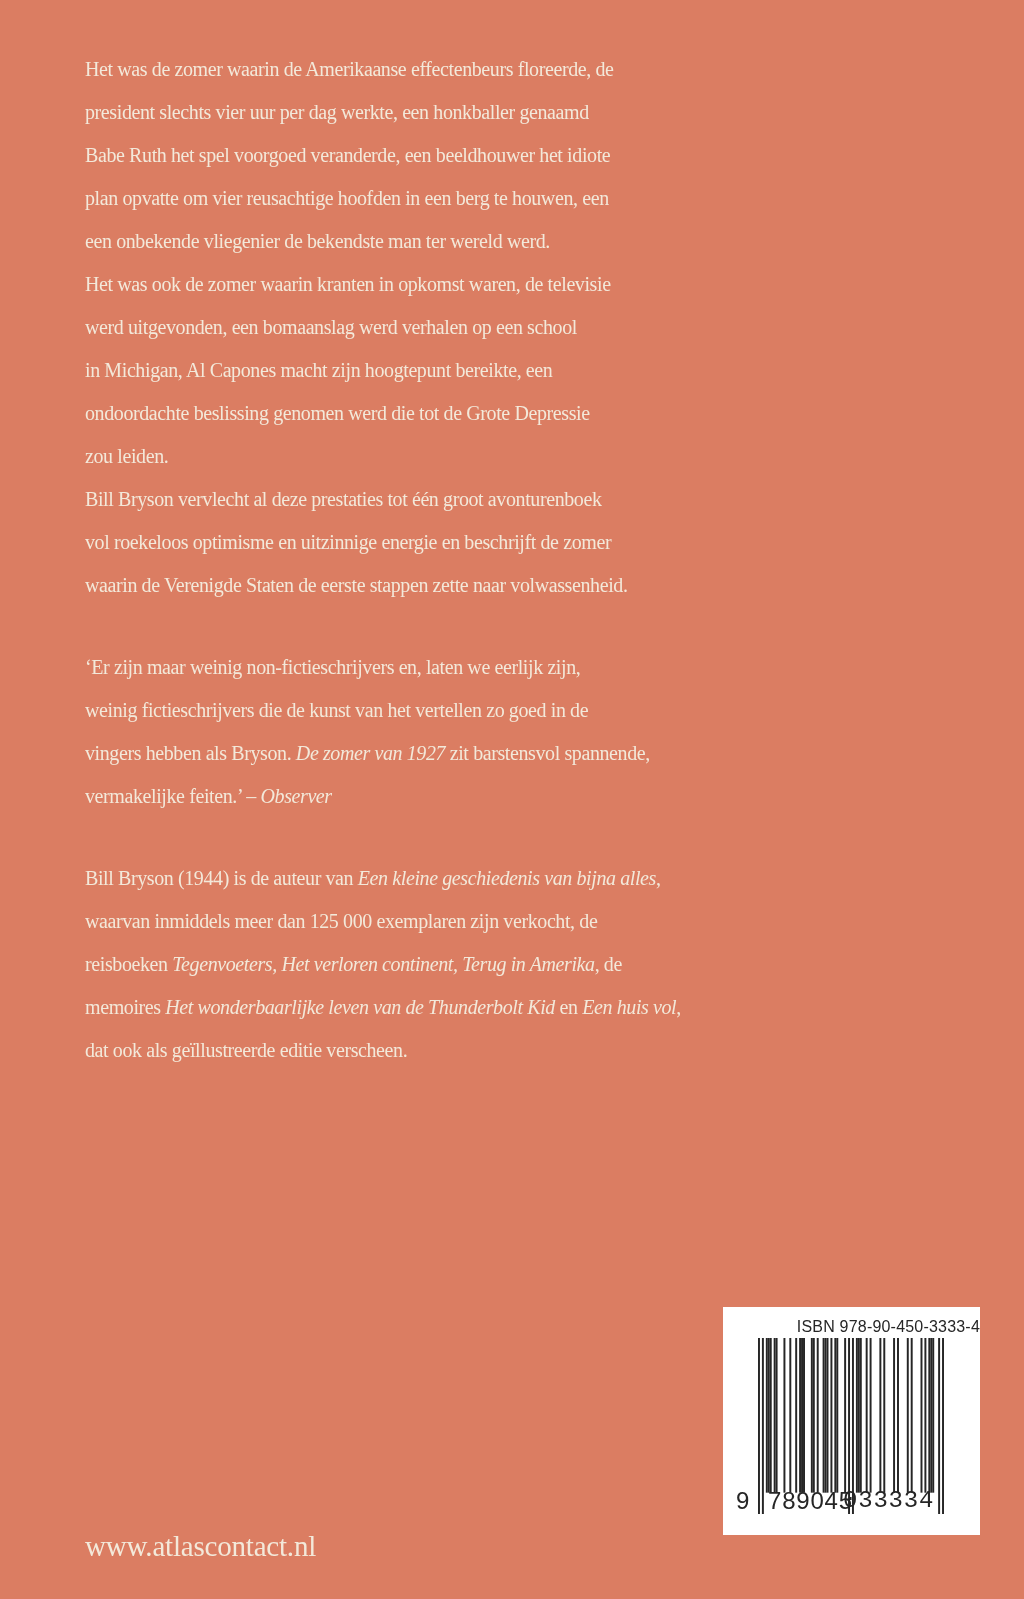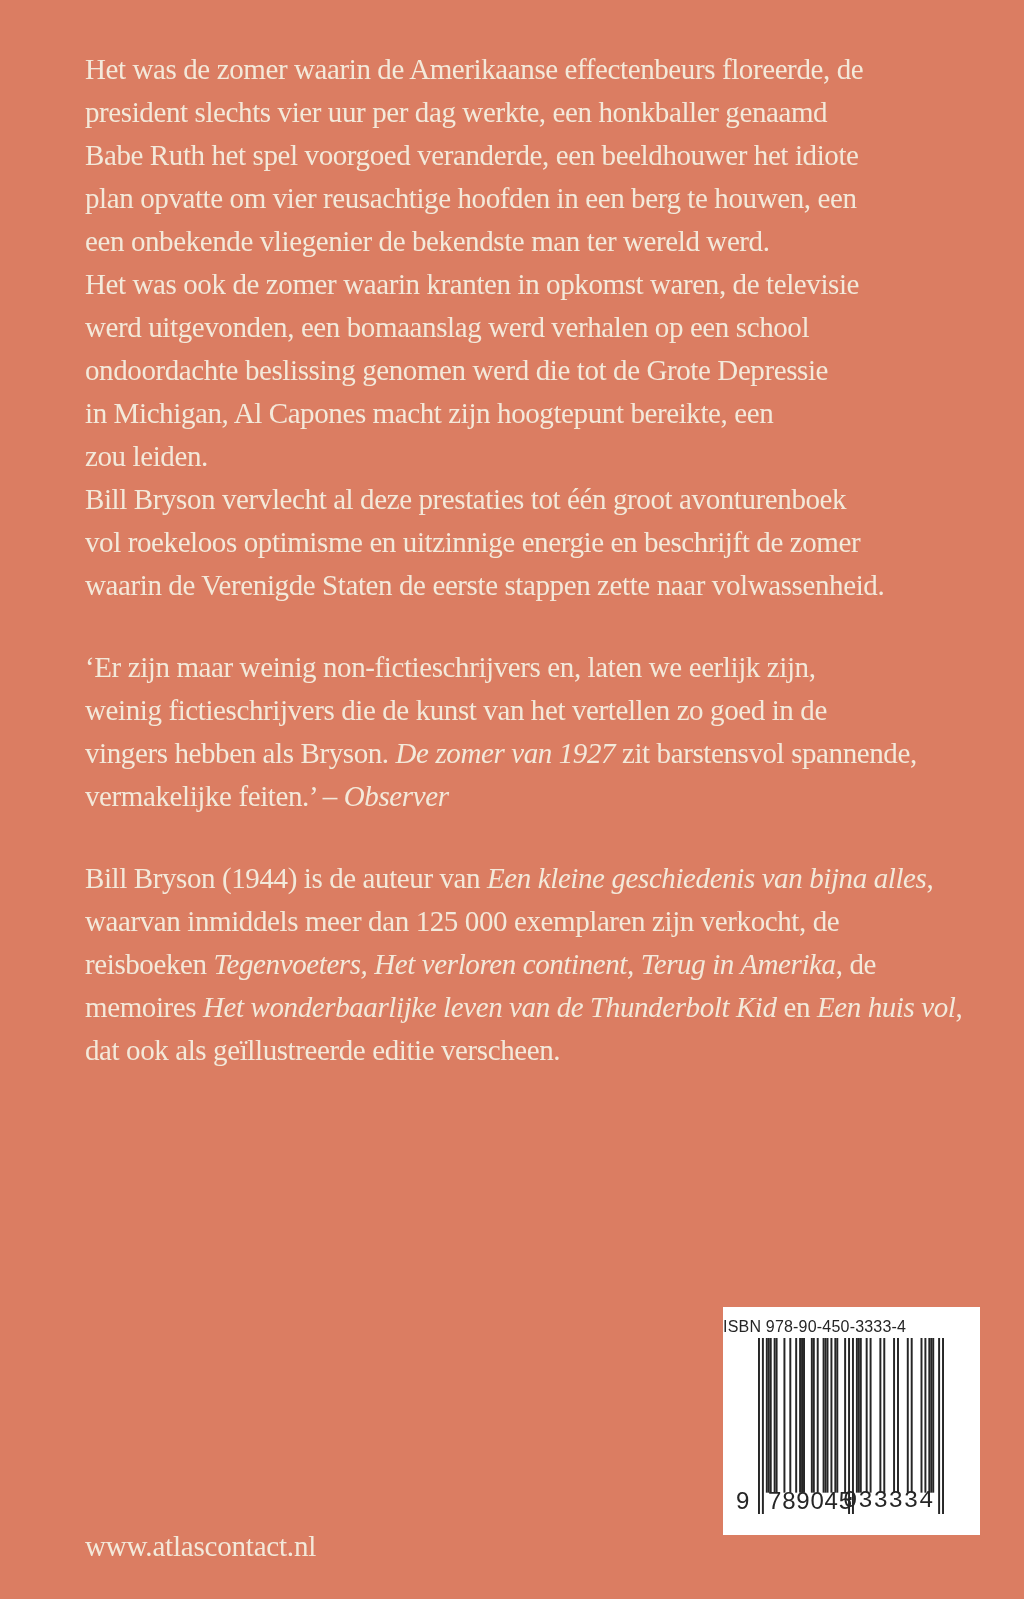--- a/index.html
+++ b/index.html
@@ -8,21 +8,21 @@
     position: relative;
     background: var(--bg, #db7d62);
     overflow: hidden;
     font-family: "Liberation Serif", serif;
   }
   .blurb {
     position: absolute;
     left: 85px; top: 48px;
     width: 900px;
     color: var(--ink, #f3e9da);
-    font-size: 29px;
+    font-size: 20px;
     line-height: 43px;
     letter-spacing: -0.4px;
   }
   .line { white-space: nowrap; }
   .block.gap { margin-top: 39px; }
   .blurb em { font-style: italic; }
   .site-url {
     position: absolute;
     left: 85px; top: 1489px;
     color: var(--ink, #f3e9da);
@@ -32,21 +32,21 @@
   }
   .isbn-box {
     position: absolute;
     left: 723px; top: 1307px;
     width: 257px; height: 228px;
     background: var(--box, #ffffff);
   }
   .isbn-label {
     position: absolute;
     left: 0; right: 0; top: 11px;
-    text-align: left;
+    text-align: right;
     font-family: "Liberation Sans", sans-serif;
     font-size: 16px;
     color: var(--bar-ink, #262626);
     letter-spacing: 0.2px;
   }
   .ean-svg { position: absolute; left: 35px; top: 31px; }
   .bc-digit {
     position: absolute;
     font-family: "Liberation Sans", sans-serif;
     font-size: 24px;
@@ -67,22 +67,22 @@
       <div class="block">
         <div class="line"><span>Het was de zomer waarin de Amerikaanse effectenbeurs floreerde, de</span></div>
         <div class="line"><span>president slechts vier uur per dag werkte, een honkballer genaamd</span></div>
         <div class="line"><span>Babe Ruth het spel voorgoed veranderde, een beeldhouwer het idiote</span></div>
         <div class="line"><span>plan opvatte om vier reusachtige hoofden in een berg te houwen, een</span></div>
         <div class="line"><span>een onbekende vliegenier de bekendste man ter wereld werd.</span></div>
       </div>
       <div class="block">
         <div class="line"><span>Het was ook de zomer waarin kranten in opkomst waren, de televisie</span></div>
         <div class="line"><span>werd uitgevonden, een bomaanslag werd verhalen op een school</span></div>
+        <div class="line"><span>in Michigan, Al Capones macht zijn hoogtepunt bereikte, een</span></div>
         <div class="line"><span>ondoordachte beslissing genomen werd die tot de Grote Depressie</span></div>
-        <div class="line"><span>in Michigan, Al Capones macht zijn hoogtepunt bereikte, een</span></div>
         <div class="line"><span>zou leiden.</span></div>
       </div>
       <div class="block">
         <div class="line"><span>Bill Bryson vervlecht al deze prestaties tot één groot avonturenboek</span></div>
         <div class="line"><span>vol roekeloos optimisme en uitzinnige energie en beschrijft de zomer</span></div>
         <div class="line"><span>waarin de Verenigde Staten de eerste stappen zette naar volwassenheid.</span></div>
       </div>
       <div class="block gap">
         <div class="line"><span>‘Er zijn maar weinig non-fictieschrijvers en, laten we eerlijk zijn,</span></div>
         <div class="line"><span>weinig fictieschrijvers die de kunst van het vertellen zo goed in de</span></div>

